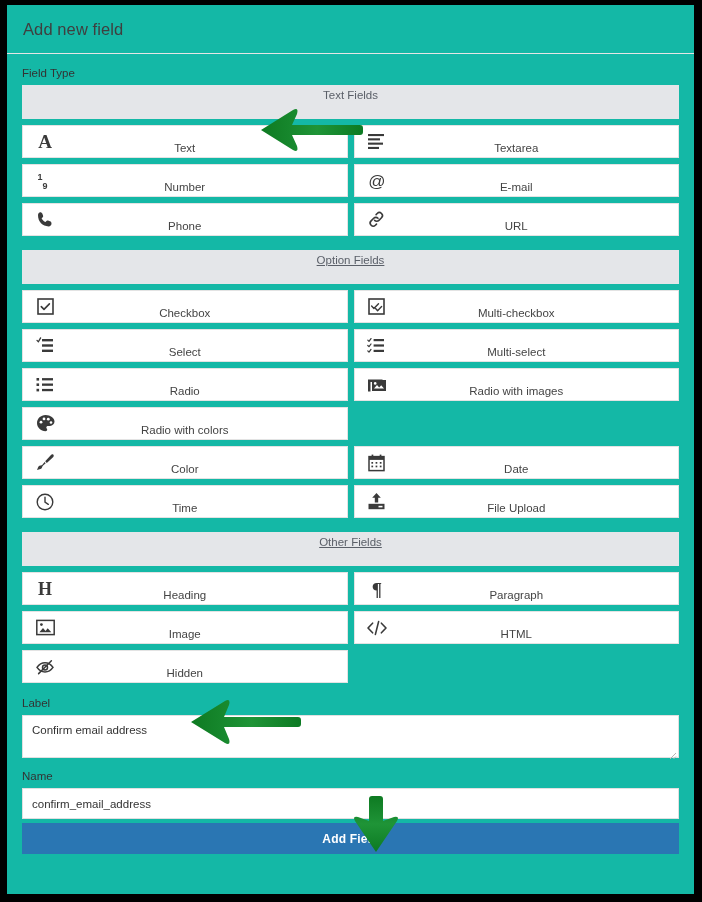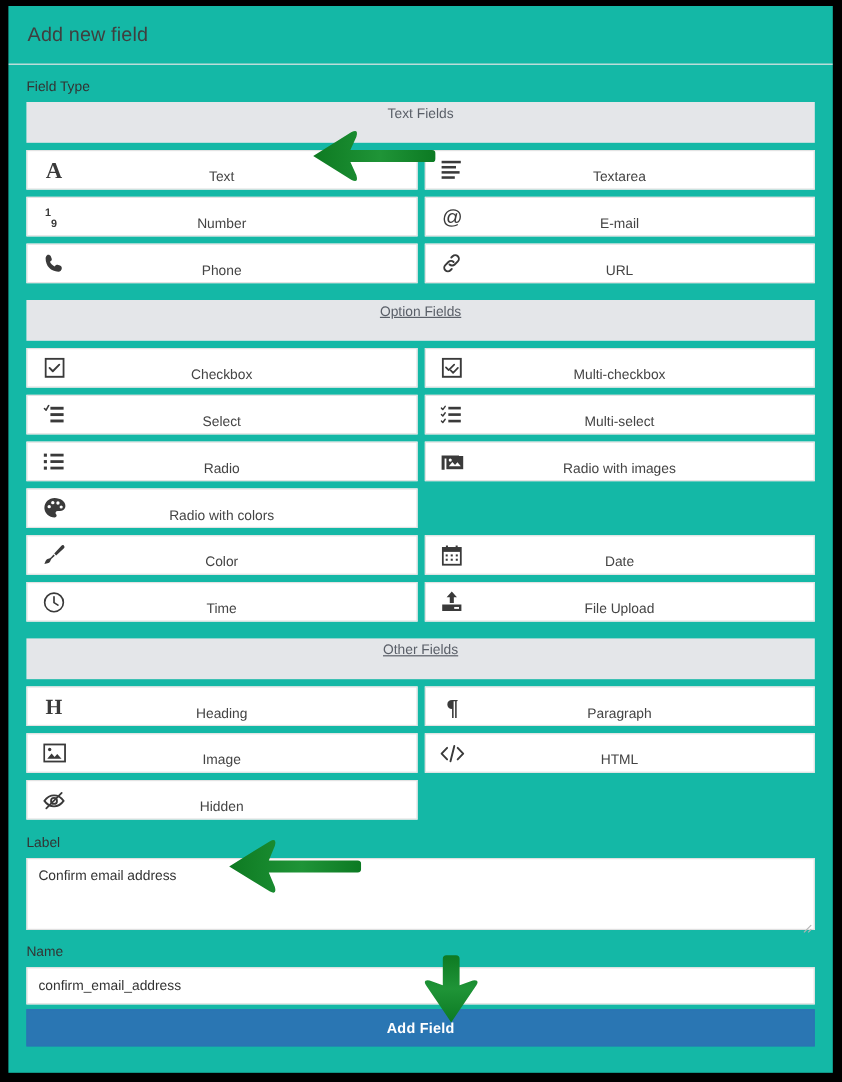--- a/index.html
+++ b/index.html
@@ -84,21 +84,21 @@
     color: #444;
     padding-right: 44px;
     line-height: 1;
     margin-top: 15px;
   }
   .sep-after { margin-top: 8px; text-decoration: underline; }
   
   .field-block { margin-top: 8px; }
   .txtarea {
     width: 100%;
-    height: 60px;
+    height: 43px;
     border: 1px solid #e0e0e0;
     font-family: "Liberation Sans", sans-serif;
     font-size: 11.5px;
     color: #333;
     padding: 7px 9px;
     resize: none;
     outline: none;
     background: #fff;
     line-height: 1.3;
   }

